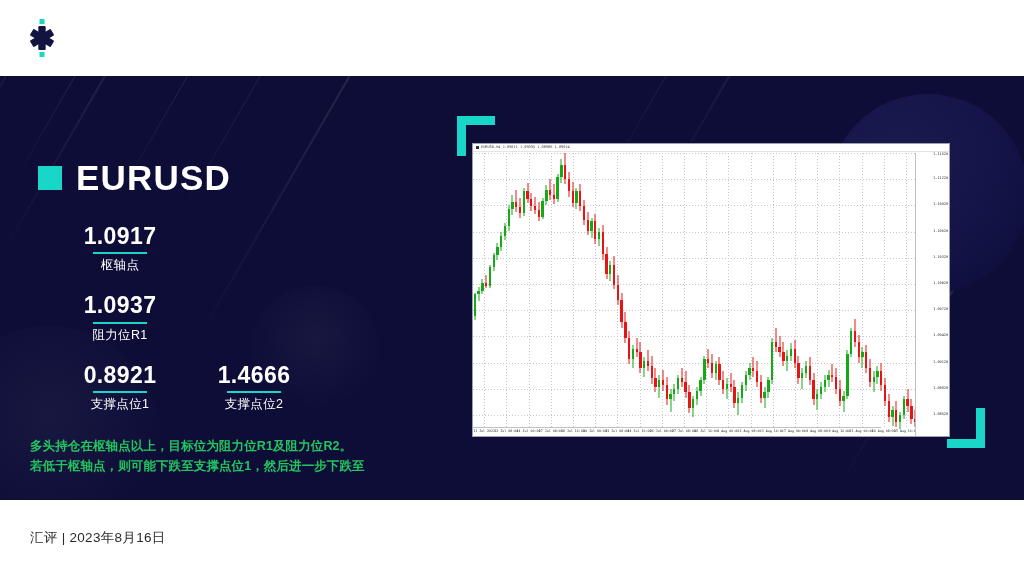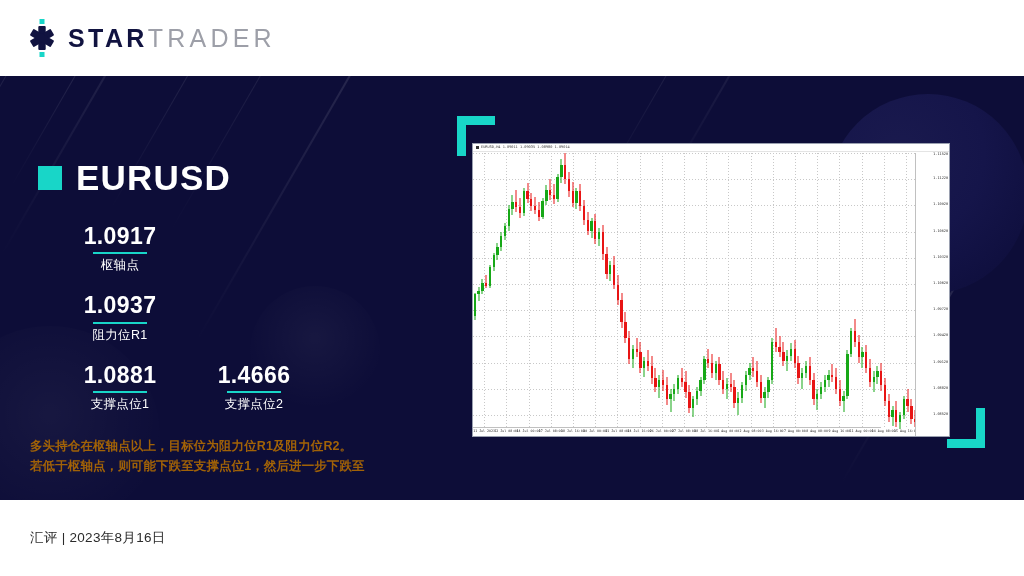--- a/index.html
+++ b/index.html
@@ -74,21 +74,21 @@
   .row-sup   { margin-top:18px; margin-left:22px; }
   .row-res .lvl:nth-child(2), .row-sup .lvl:nth-child(2) { margin-left:14px; }
 
   
   .analysis { position:absolute; left:30px; top:360px; width:400px; }
   .analysis-title {
     font-size:14px; color:#ec1d6e; font-weight:bold; letter-spacing:.6px; margin-bottom:6px;
   }
   .analysis-title .ast { margin-right:2px; }
   .analysis-body {
-    font-size:12.5px; color:#a16207; line-height:1.62; font-weight:bold; letter-spacing:.1px;
+    font-size:12.5px; color:#22c55e; line-height:1.62; font-weight:bold; letter-spacing:.1px;
   }
 
   
   .bracket { position:absolute; }
   .bracket .h { position:absolute; background:#18d6c8; }
   .bracket .v { position:absolute; background:#18d6c8; }
   .bracket-tl { left:457px; top:40px; width:38px; height:40px; }
   .bracket-tl .h { left:0; top:0; width:38px; height:9px; }
   .bracket-tl .v { left:0; top:0; width:9px; height:40px; }
   .bracket-br { left:947px; top:332px; width:38px; height:40px; }
@@ -162,23 +162,20 @@
     <div class="logo-mark">
       <svg width="34" height="38" viewBox="0 0 34 38">
         <rect x="14.5" y="0" width="5" height="5" fill="#18d6c8"></rect>
         <rect x="14.5" y="33" width="5" height="5" fill="#18d6c8"></rect>
         <g fill="#111340">
           <rect x="13.3" y="7" width="7.4" height="24" rx="1"></rect>
           <rect x="13.3" y="7" width="7.4" height="24" rx="1" transform="rotate(60 17 19)"></rect>
           <rect x="13.3" y="7" width="7.4" height="24" rx="1" transform="rotate(-60 17 19)"></rect>
         </g>
       </svg>
-    </div>
-    <div class="logo-text">
-      <span class="logo-star">STAR</span><span class="logo-trader">TRADER</span>
     </div>
   </div>
 </div>
 
 <div class="stage">
 
   <div class="stage-bg">
 
     <div class="streak" style="left:40px; top:-60px; width:1px; height:240px;"></div>
     <div class="streak" style="left:86px; top:-20px; width:1px; height:150px;"></div>
@@ -214,21 +211,21 @@
       <div class="lvl-row row-res">
         <div class="lvl">
           <div class="lvl-value">1.0937</div>
           <div class="lvl-bar"></div>
           <div class="lvl-label">阻力位R1</div>
         </div>
       </div>
 
       <div class="lvl-row row-sup">
         <div class="lvl">
-          <div class="lvl-value">1.0881</div>
+          <div class="lvl-value">0.8921</div>
           <div class="lvl-bar"></div>
           <div class="lvl-label">支撑点位1</div>
         </div>
         <div class="lvl">
           <div class="lvl-value">1.4666</div>
           <div class="lvl-bar"></div>
           <div class="lvl-label">支撑点位2</div>
         </div>
       </div>
 

